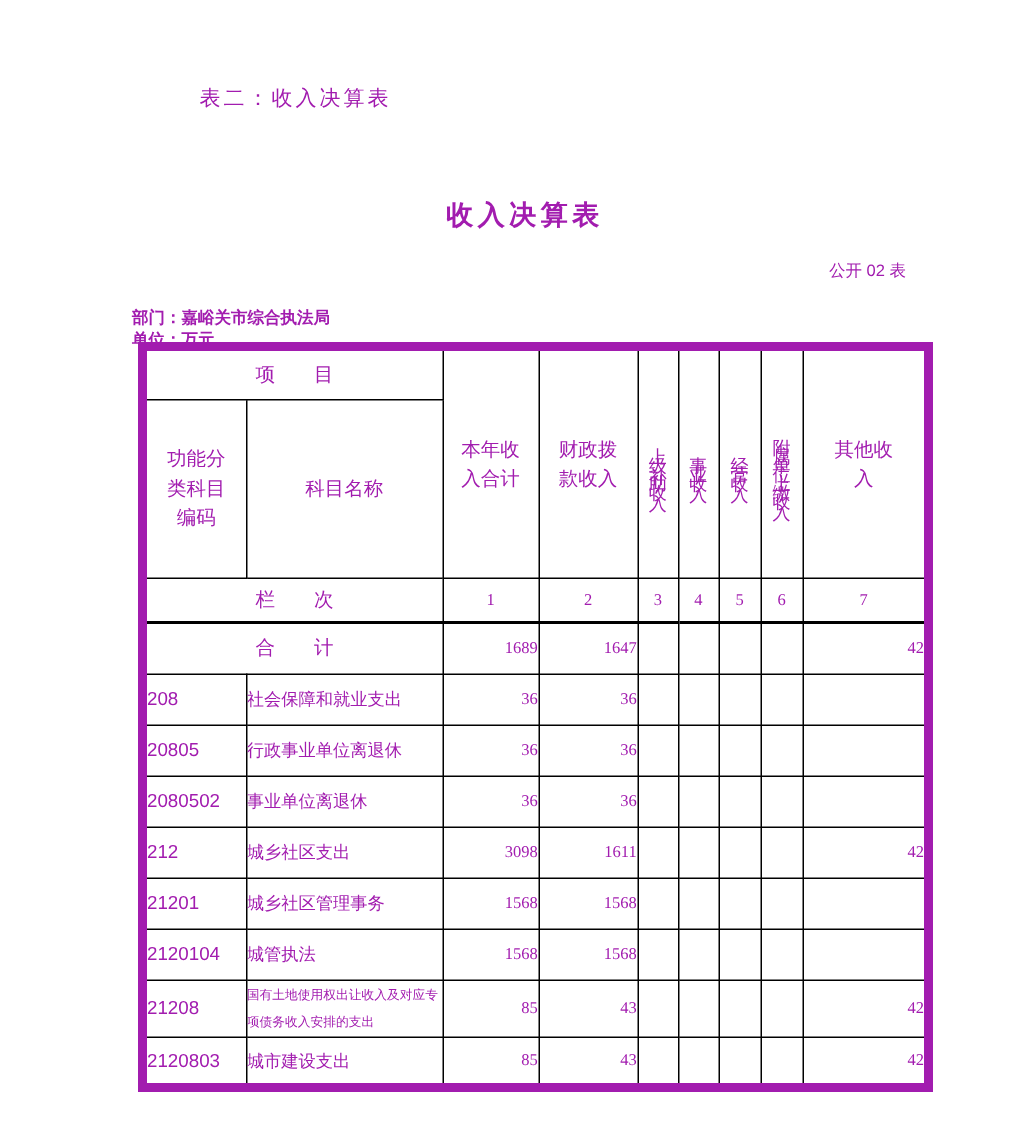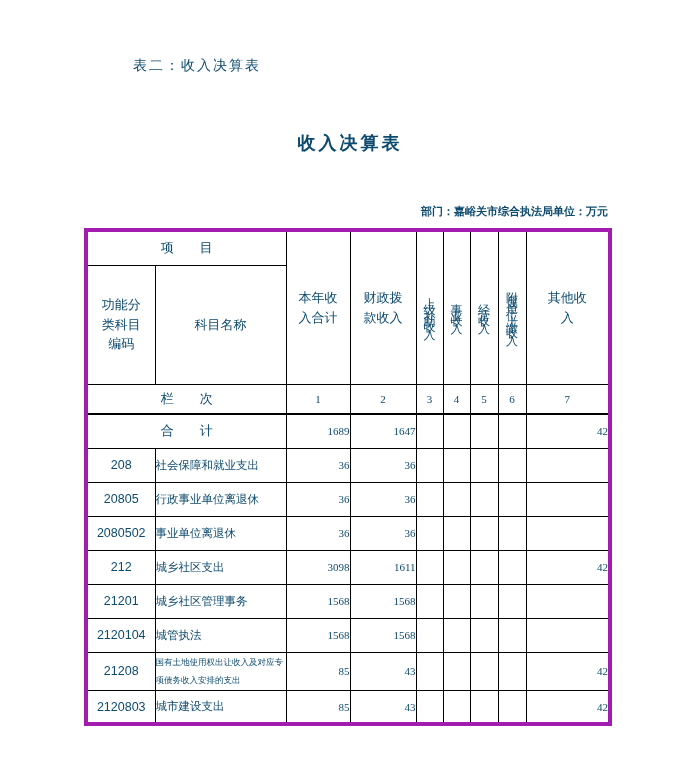--- a/index.html
+++ b/index.html
@@ -1,37 +1,37 @@
 <!DOCTYPE html>
 <html><head>
 <meta charset="utf-8">
 <style>
   html,body{margin:0;padding:0;background:#fff;}
   .page{
-    position:relative;width:682px;height:765px;background:#ffffff;color:#0c4a6e;
+    position:relative;width:682px;height:765px;background:#ffffff;color:#a21caf;
     font-family:"Liberation Sans","DejaVu Sans",sans-serif;overflow:hidden;
   }
   .table-label{
     position:absolute;left:133px;top:57px;font-size:14px;letter-spacing:2px;
     font-family:"Liberation Serif","DejaVu Serif",serif;
   }
   .doc-title{
     position:absolute;left:88px;top:131px;width:524px;text-align:center;
     font-size:18px;font-weight:bold;letter-spacing:3px;
   }
   .public-label{
     position:absolute;left:88px;top:173px;width:516px;text-align:right;font-size:11px;
   }
   .meta-row{
     position:absolute;left:88px;top:204px;width:520px;display:flex;
-    justify-content:flex-end;font-size:11px;font-weight:bold;
+    justify-content:flex-end;font-size:11px;font-weight:bold;flex-direction:column;
   }
   table.rev{
-    position:absolute;left:84px;top:228px;width:524px;
-    border-collapse:collapse;table-layout:fixed;border:4px solid #a21caf;
+    position:absolute;left:92px;top:228px;width:524px;
+    border-collapse:collapse;table-layout:fixed;border:6px solid #a21caf;
   }
   table.rev th,table.rev td{
     border:1px solid #000;padding:0;font-weight:normal;vertical-align:middle;
     overflow:hidden;
   }
   .prewrap{white-space:pre-line;font-family:Liberation Serif, serif;}
   tr.r1{height:35px;}
   tr.r2{height:119px;}
   tr.r3{height:30px;}
   th.hproj{font-size:13px;text-align:center;}
@@ -42,38 +42,39 @@
   .vtext{
     display:inline-block;writing-mode:vertical-lr;text-orientation:upright;
     font-size:12px;letter-spacing:6px;line-height:1;
   }
   th.lanci{font-size:13px;text-align:center;}
   th.lnum{font-size:11px;text-align:center;font-family:"Liberation Serif","DejaVu Serif",serif;}
   tbody tr{height:34px;}
   tr.total-row{height:34px;}
   tr.total-row td{border-top:2px solid #000;}
   td.lbl{font-size:13px;text-align:center;}
-  td.code{font-size:12.5px;text-align:center;padding-left:6px;}
+  td.code{font-size:12.5px;text-align:left;padding-left:6px;}
   td.name{font-size:11.5px;text-align:left;padding-left:9px;padding-right:4px;}
   td.name.small{font-size:8.5px;line-height:2.2;}
   td.num{
     font-size:11px;text-align:right;padding-right:5px;
     font-family:"Liberation Serif","DejaVu Serif",serif;
   }
   .note{position:absolute;left:91px;top:733px;font-size:11px;font-weight:bold;}
 </style>
 </head>
 <body>
 
 <div class="page">
 
   <div class="table-label">表二：收入决算表</div>
 
   <div class="doc-title">收入决算表</div>
 
+  <div class="public-label">公开 02 表</div>
 
   <div class="meta-row">
     <span>部门：嘉峪关市综合执法局</span>
     <span>单位：万元</span>
   </div>
 
   <table class="rev">
     <colgroup>
       <col style="width:69px">
         <col style="width:131px">

